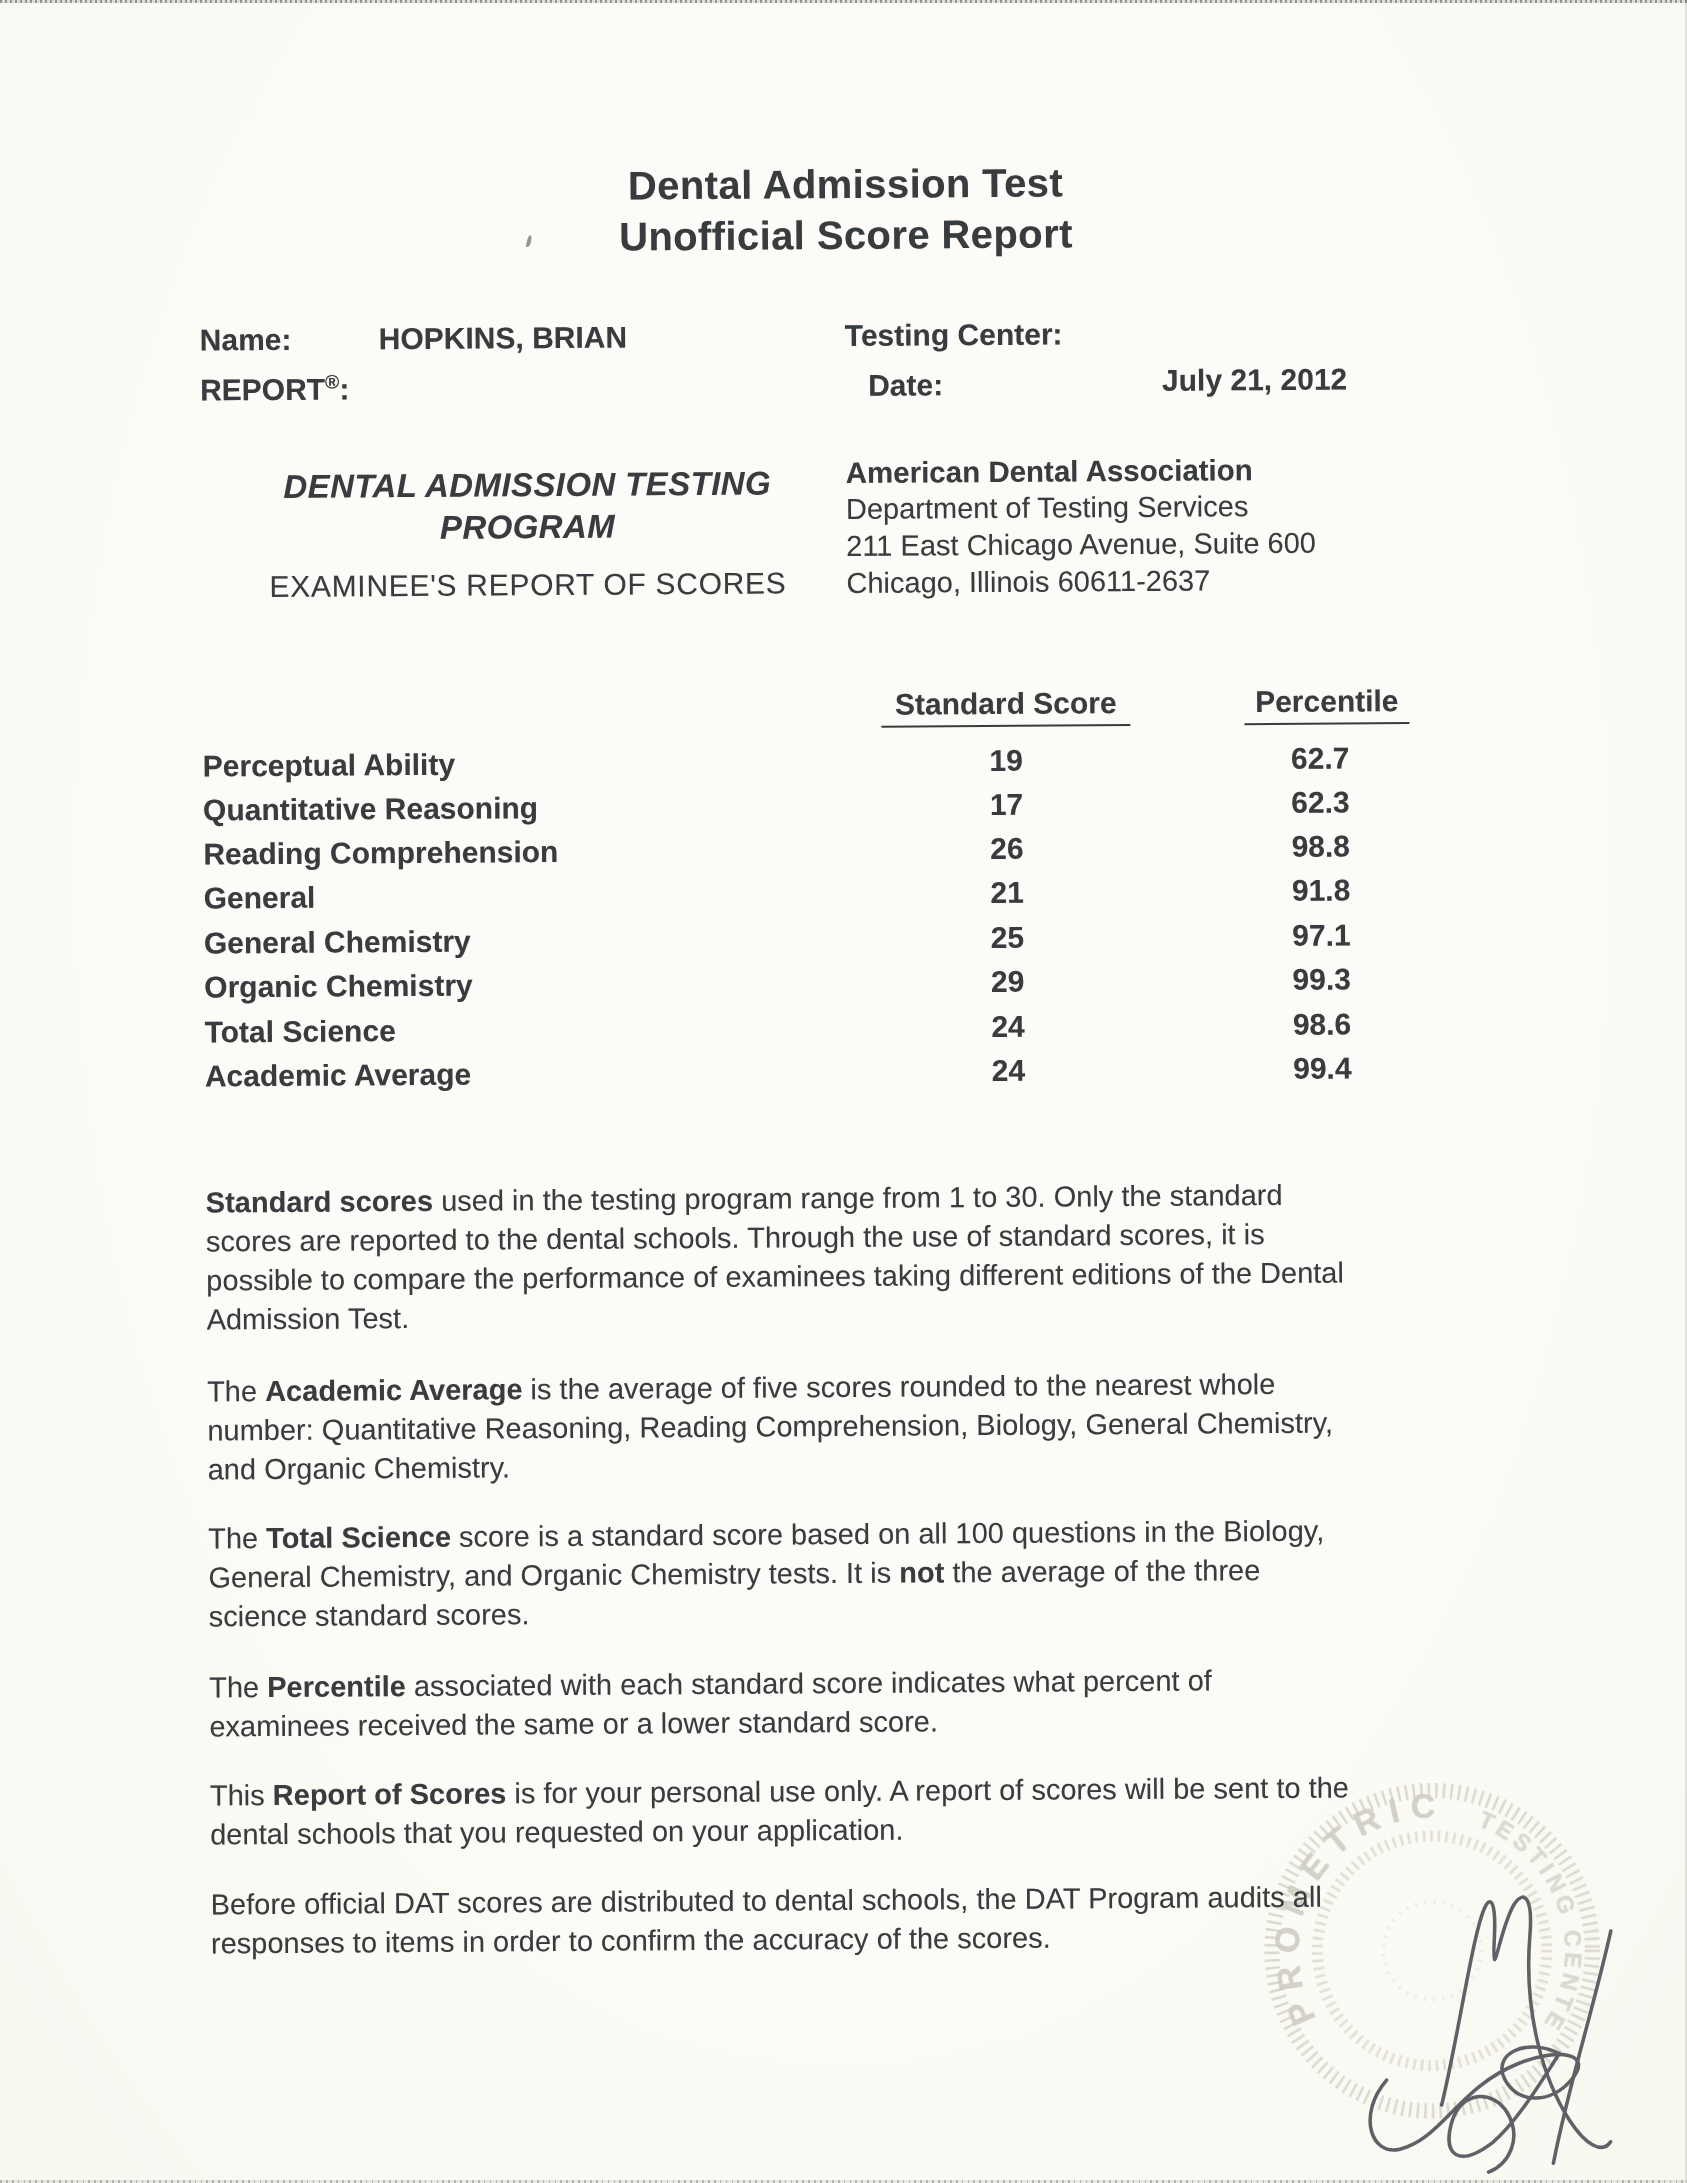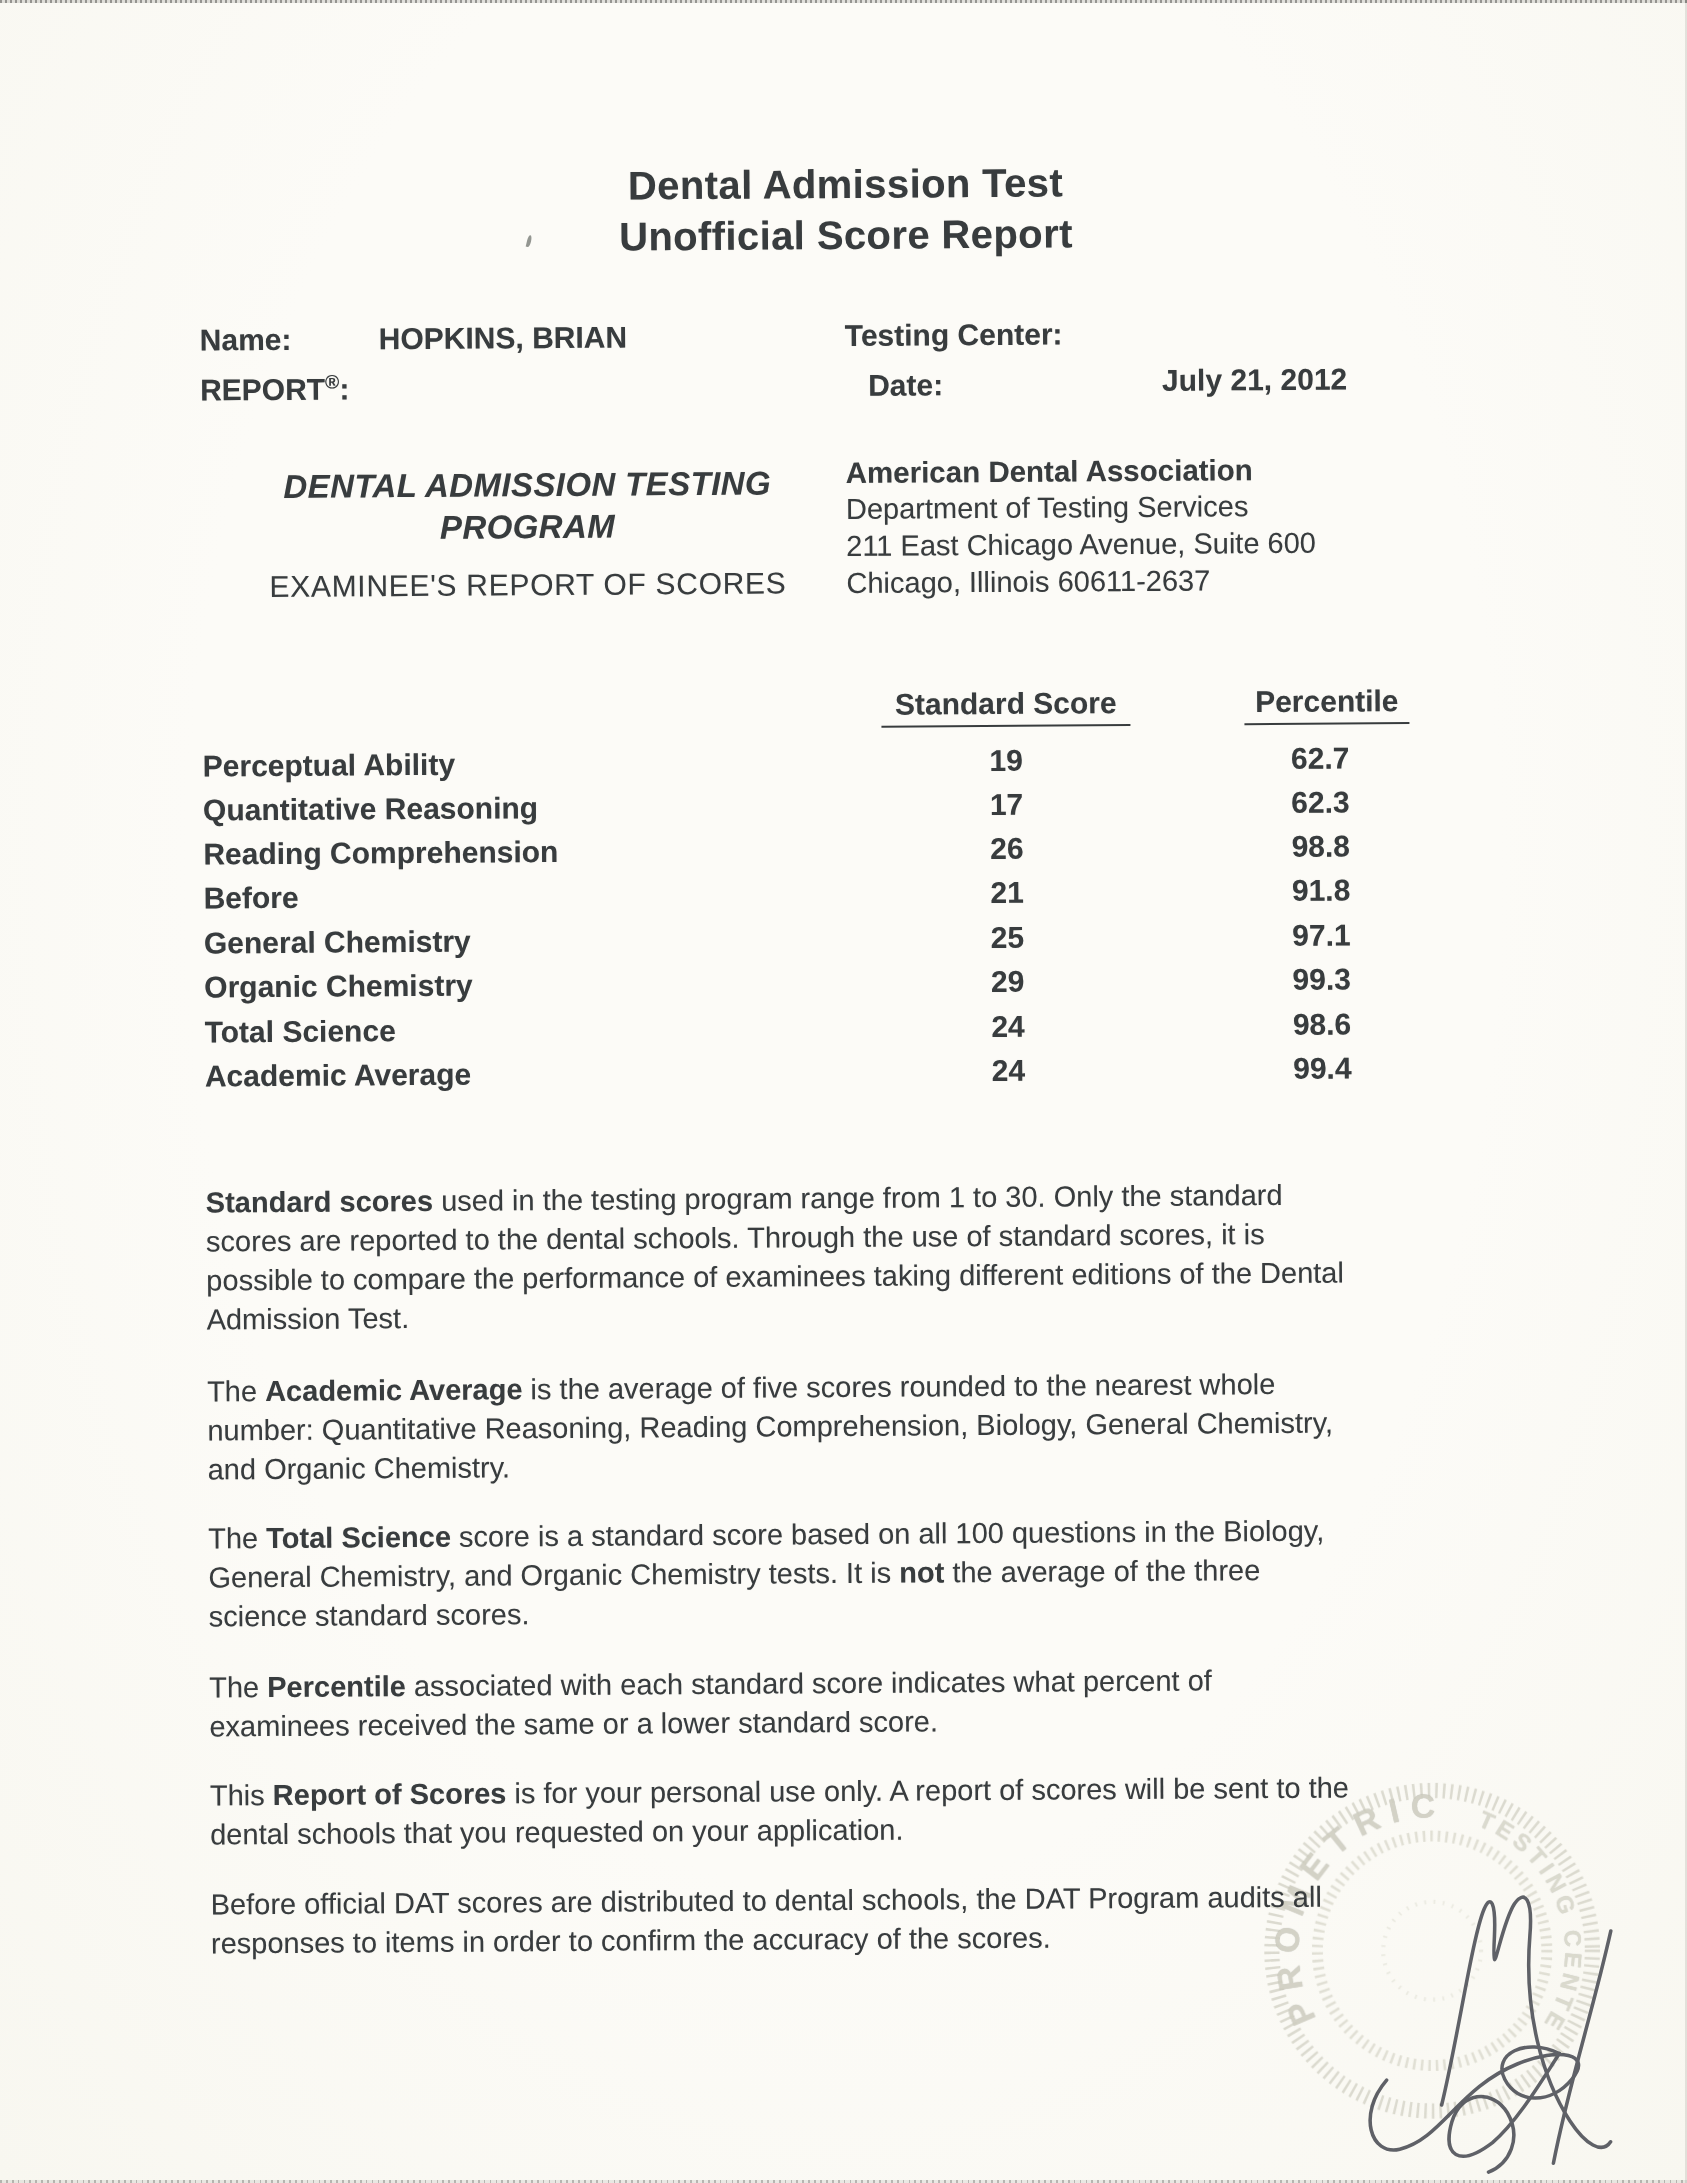--- a/index.html
+++ b/index.html
@@ -98,21 +98,21 @@
       <span class="rl">Quantitative Reasoning</span>
       <span class="rs">17</span>
       <span class="rp">62.3</span>
     </div>
     <div class="trow" style="top:833px">
       <span class="rl">Reading Comprehension</span>
       <span class="rs">26</span>
       <span class="rp">98.8</span>
     </div>
     <div class="trow" style="top:877px">
-      <span class="rl">Before</span>
+      <span class="rl">General</span>
       <span class="rs">21</span>
       <span class="rp">91.8</span>
     </div>
     <div class="trow" style="top:922px">
       <span class="rl">General Chemistry</span>
       <span class="rs">25</span>
       <span class="rp">97.1</span>
     </div>
     <div class="trow" style="top:966px">
       <span class="rl">Organic Chemistry</span>

